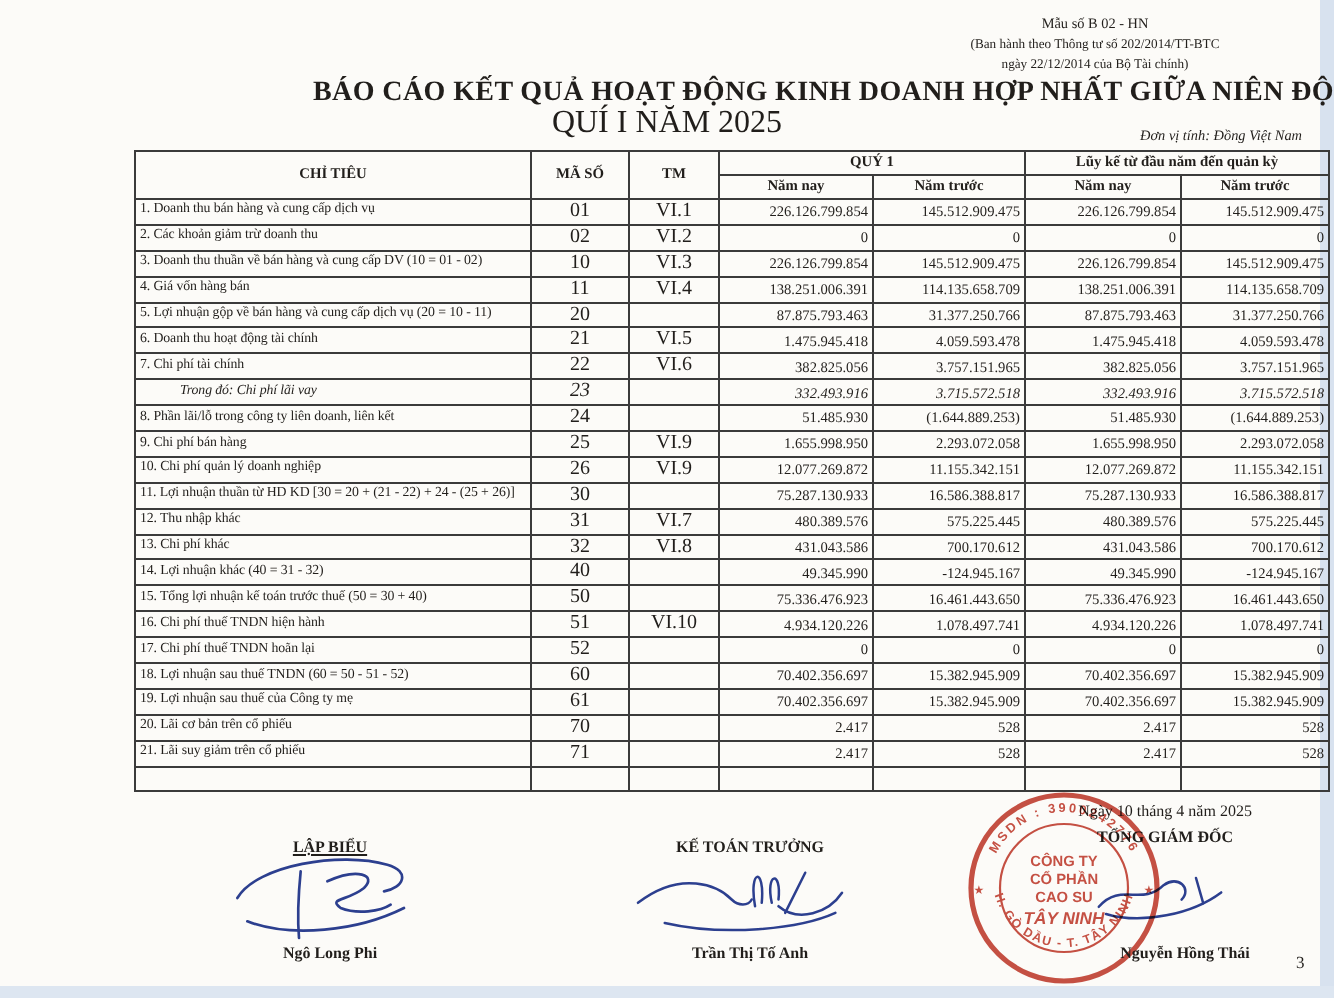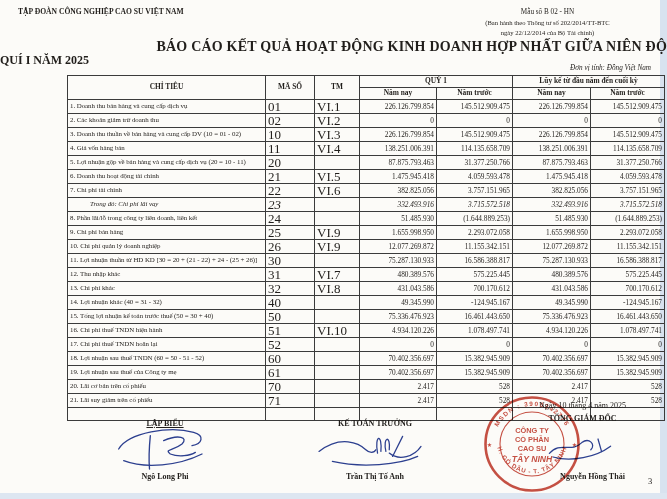--- a/index.html
+++ b/index.html
@@ -10,33 +10,33 @@
 
   
   .org-block{position:absolute;left:18px;top:6px;line-height:1.55;}
   .org-line{font-weight:bold;font-size:7.6px;}
   .addr-line{font-size:7.2px;}
   .form-block{position:absolute;left:440px;top:7px;width:215px;text-align:center;line-height:1.55;}
   .form-no{font-size:7.2px;}
   .form-sub{font-size:6.6px;}
   .title{position:absolute;left:0;top:39px;width:100%;text-align:right;
          font-weight:bold;font-size:14px;letter-spacing:.2px;}
-  .subtitle{position:absolute;left:0;top:53px;width:100%;text-align:left;
-         font-weight:bold;font-size:12px;}
+  .subtitle{position:absolute;left:0;top:53px;width:100%;text-align:center;
+         font-weight:normal;font-size:16px;}
   .unit-note{position:absolute;right:16px;top:64px;font-style:italic;font-size:7.2px;}
 
   
   table.report{position:absolute;left:55px;top:75px;width:597px;border-collapse:collapse;
          table-layout:fixed;margin-left:12px;}
   table.report th, table.report td{border:1px solid #3b3b3b;padding:0 2px;overflow:hidden;
          white-space:nowrap;}
   table.report th{font-size:7.4px;font-weight:bold;text-align:center;height:11px;line-height:1.1;}
   table.report td{height:11.9px;line-height:1;}
   td.c-label{font-size:6.9px;letter-spacing:-0.05px;text-align:left;padding-left:3px;}
-  td.c-center{font-size:13px;}
+  td.c-center{font-size:10px;text-align:center;}
   td.c-num{font-size:7.3px;text-align:right;padding-right:2px;}
   tr.italic-row td{font-style:italic;}
   tr.italic-row td.c-label{padding-left:22px;}
 
   
   .sig-title{position:absolute;font-weight:bold;font-size:8px;text-align:center;}
   .sig-name{position:absolute;font-weight:bold;font-size:8px;text-align:center;top:472px;}
   .date-line{position:absolute;left:495px;top:401px;width:175px;text-align:center;font-size:8px;}
   .sig-svg{position:absolute;}
   .stamp{position:absolute;left:482px;top:394px;width:100px;height:100px;opacity:.88;
@@ -44,21 +44,20 @@
   .page-number{position:absolute;left:648px;top:476px;font-size:8.5px;}
 </style>
 </head>
 <body>
 
 <div class="page">
   <div class="scan-edge-right"></div>
   <div class="scan-edge-bottom"></div>
 
   <div class="org-block">
-    <div class="org-line">TẬP ĐOÀN CÔNG NGHIỆP CAO SU VIỆT NAM</div>
   </div>
 
   <div class="form-block">
     <div class="form-no">Mẫu số B 02 - HN</div>
     <div class="form-sub">(Ban hành theo Thông tư số 202/2014/TT-BTC</div>
     <div class="form-sub">ngày 22/12/2014 của Bộ Tài chính)</div>
   </div>
 
   <div class="title">BÁO CÁO KẾT QUẢ HOẠT ĐỘNG KINH DOANH HỢP NHẤT GIỮA NIÊN ĐỘ</div>
   <div class="subtitle">QUÍ I NĂM 2025</div>
@@ -73,21 +72,21 @@
         <col style="width:76px">
         <col style="width:78px">
         <col style="width:74px">
     </colgroup>
     <thead>
       <tr>
         <th rowspan="2">CHỈ TIÊU</th>
         <th rowspan="2">MÃ SỐ</th>
         <th rowspan="2">TM</th>
         <th colspan="2">QUÝ 1</th>
-        <th colspan="2">Lũy kế từ đầu năm đến cuối kỳ</th>
+        <th colspan="2">Lũy kế từ đầu năm đến quản kỳ</th>
       </tr>
       <tr>
         <th>Năm nay</th>
         <th>Năm trước</th>
         <th>Năm nay</th>
         <th>Năm trước</th>
       </tr>
     </thead>
     <tbody id="report-body">
         <tr>

